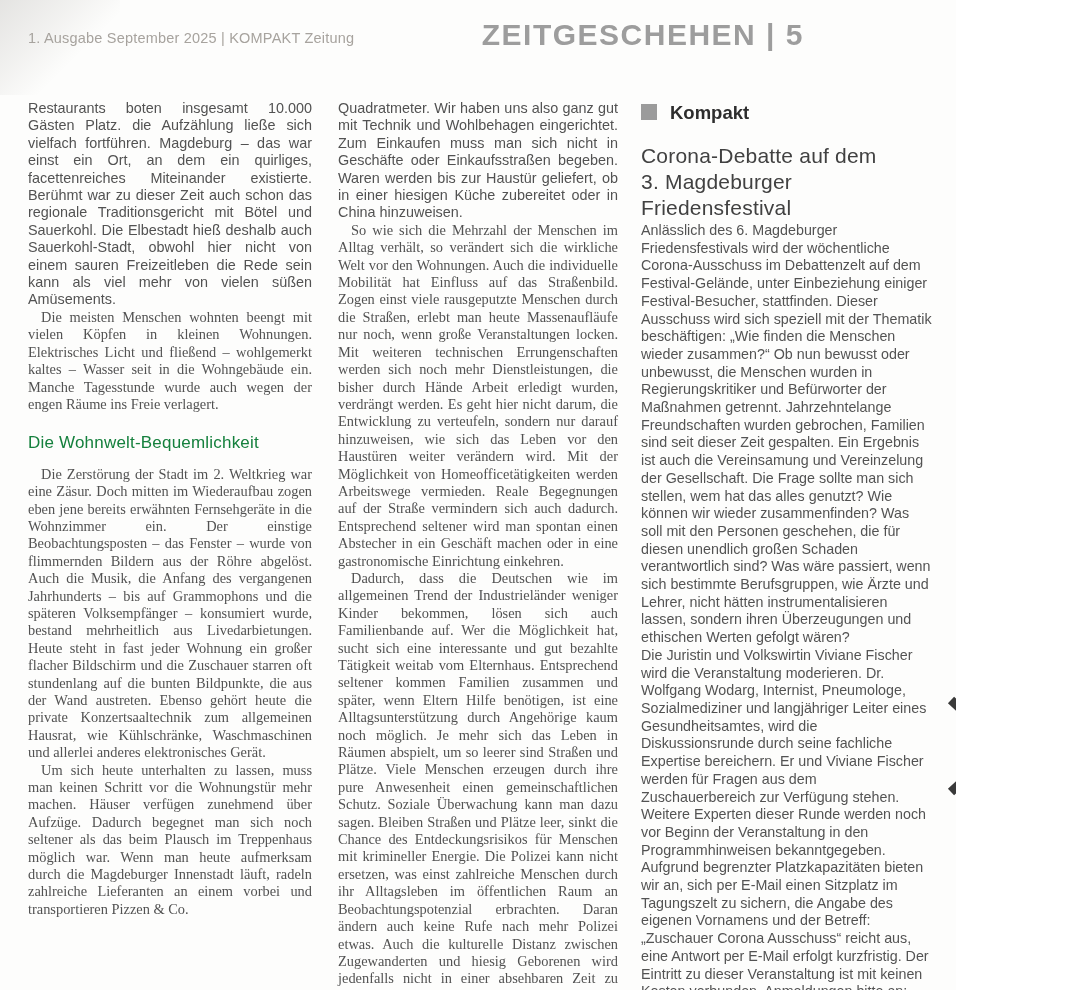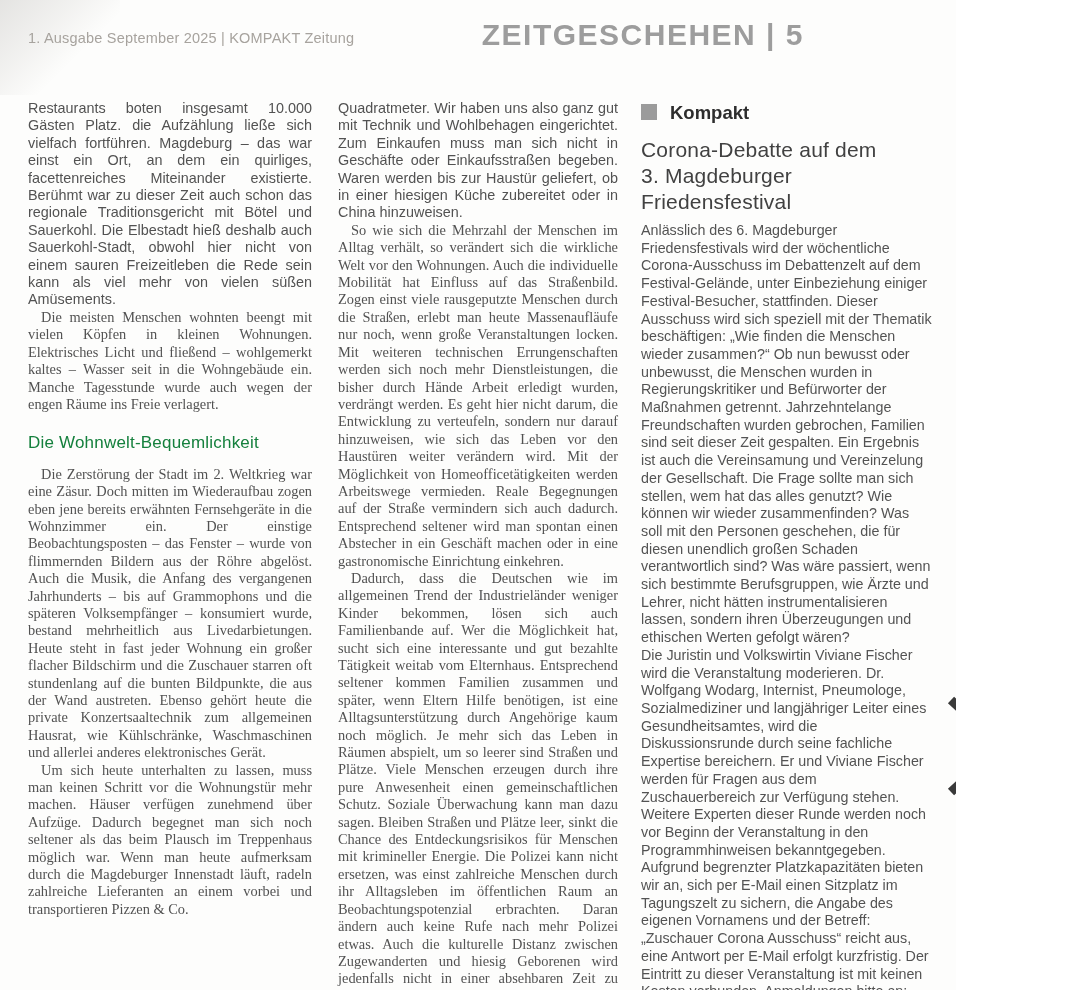--- a/index.html
+++ b/index.html
@@ -77,28 +77,28 @@
     background: #9b9b9b;
     flex: 0 0 auto;
   }
   .kname {
     margin-left: 13px;
     font-size: 18.5px;
     font-weight: 700;
     color: #2d2d2d;
   }
   .headline {
-    margin: 13px 0 0 0;
+    margin: 19px 0 0 0;
     font-size: 21px;
     line-height: 26px;
     font-weight: 400;
     color: #414141;
     letter-spacing: 0.2px;
   }
-  .col3 .body-first { margin-top: 7px; }
+  .col3 .body-first { margin-top: 1px; }
   
   .edge-bar {
     position: absolute;
     left: 987px; top: 0;
     width: 64px; height: 990px;
     background: #777777;
   }
   .chevron {
     position: absolute;
     left: 946px; top: 694px;

